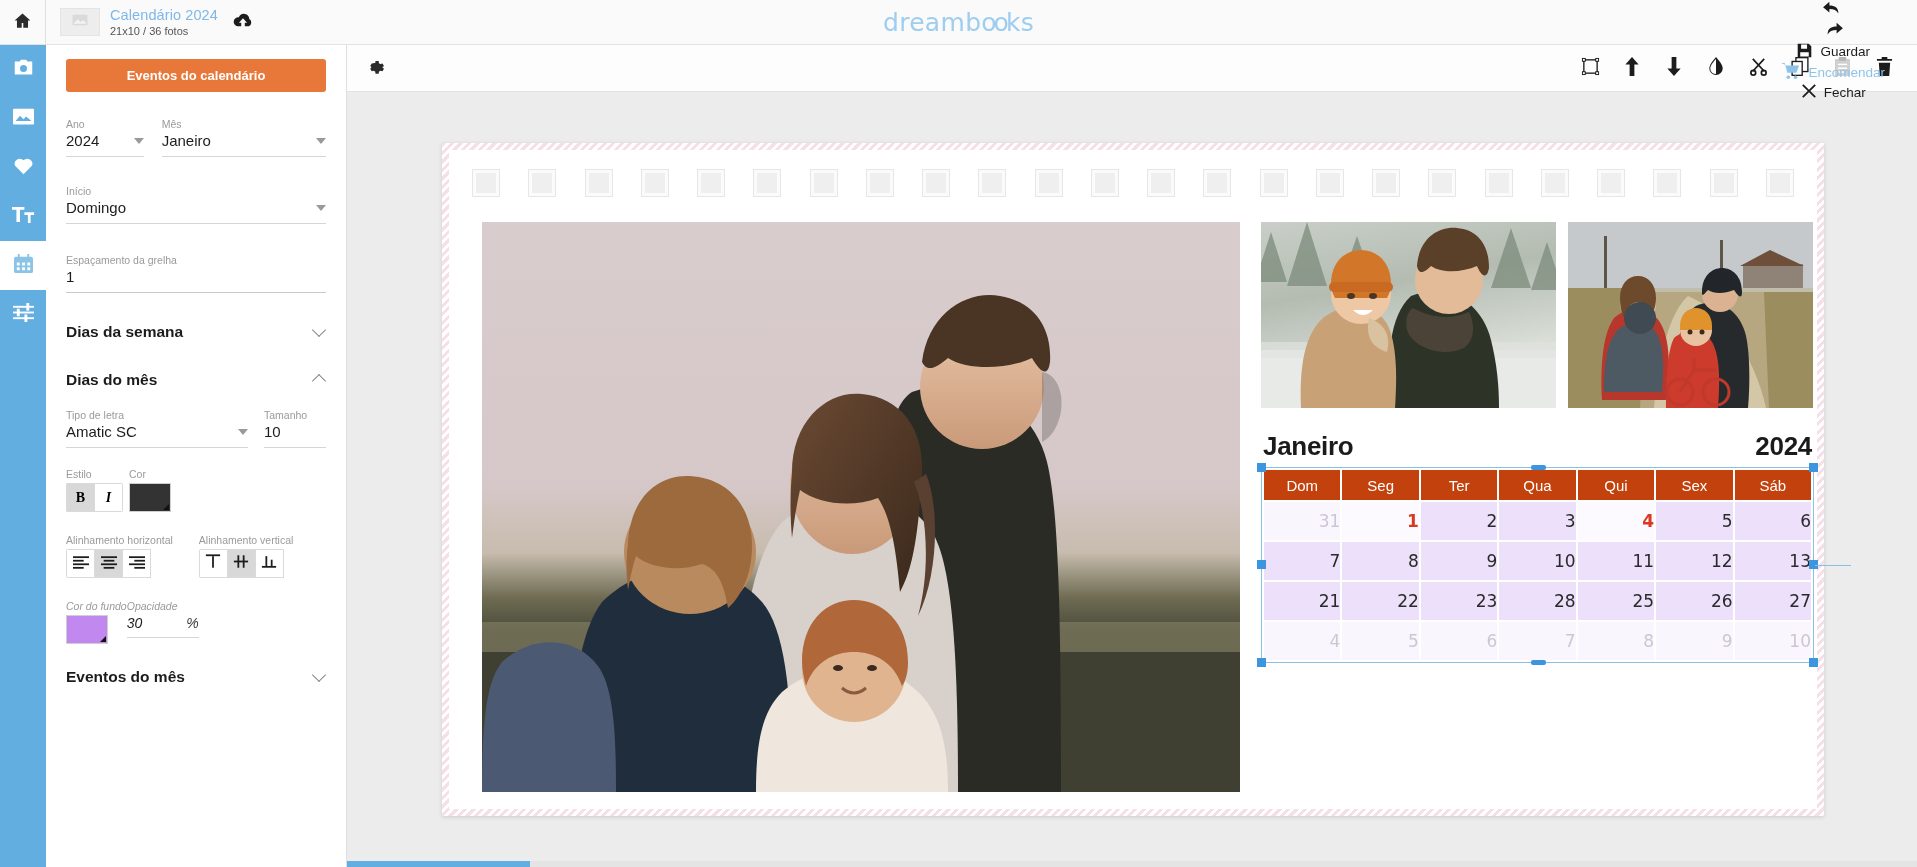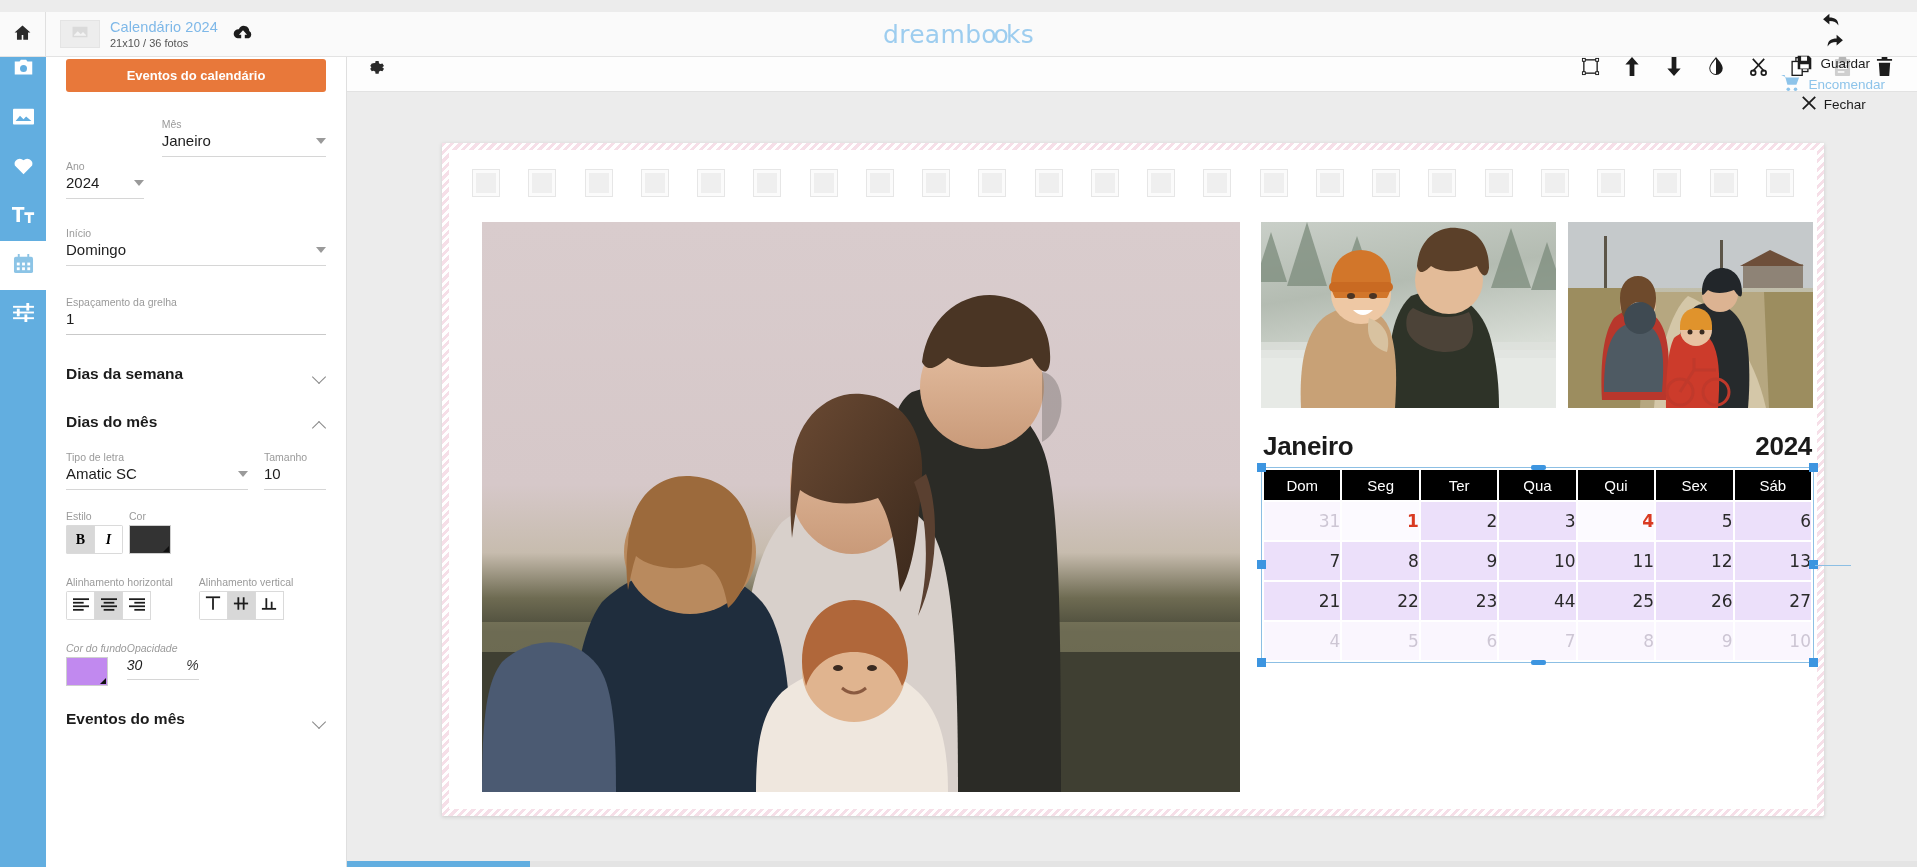--- a/index.html
+++ b/index.html
@@ -6,21 +6,21 @@
   * { box-sizing: border-box; margin: 0; padding: 0; }
   html, body {
     width: 1917px; height: 867px;
     font-family: "Liberation Sans", sans-serif;
     background: #ececec; overflow: hidden;
   }
   #app { position: relative; width: 1917px; height: 867px; }
 
   
   .header {
-    position: absolute; top: 12px; left: 0; width: 1917px; height: 45px;
+    position: absolute; top: 0; left: 0; width: 1917px; height: 45px;
     background: #fafafa; border-bottom: 1px solid #e3e3e3;
     display: flex; align-items: center; z-index: 40;
   }
   .hdr-home {
     width: 46px; height: 45px; display: flex; align-items: center;
     justify-content: center; border-right: 1px solid #e0e0e0;
   }
   .hdr-thumb {
     width: 40px; height: 28px; margin-left: 14px; background: #ededed;
     border: 1px solid #e4e4e4; display:flex; align-items:center; justify-content:center;
@@ -79,28 +79,28 @@
   .field .val {
     font-size: 15px; color: #1d1d1d; padding-bottom: 7px;
     border-bottom: 1px solid #d6d6d6; display: flex; align-items: flex-end;
     justify-content: space-between; min-height: 25px; cursor: pointer;
   }
   .caret {
     width: 0; height: 0; border-left: 5px solid transparent;
     border-right: 5px solid transparent; border-top: 6px solid #9a9a9a;
     margin-bottom: 5px; flex: none;
   }
-  .f-ano { width: 78px; margin-top: 42px; }
+  .f-ano { width: 78px; }
   .f-mes { width: 165px; }
   .f-full { width: 100%; margin-top: 28px; }
   .f-spacing { width: 100%; margin-top: 30px; }
   .f-spacing .val { border-bottom: 1px solid #c9c9c9; }
 
   .section {
-    margin-top: 30px; display: flex; align-items: flex-end;
+    margin-top: 30px; display: flex; align-items: flex-start;
     justify-content: space-between; cursor: pointer;
   }
   .section .stitle { font-size: 15.5px; font-weight: 700; color: #1c1c1c; }
   .chev { width: 13px; height: 13px; position: relative; }
   .chev::before {
     content: ""; position: absolute; left: 1px; top: 2px;
     width: 9px; height: 9px; border-right: 1.6px solid #888;
     border-bottom: 1.6px solid #888; transform: rotate(45deg);
   }
   .chev.up::before { transform: rotate(-135deg); top: 5px; }
@@ -187,21 +187,21 @@
   .calwrap { position: absolute; left: 812px; top: 281px; width: 553px; }
   .cal-head {
     display: flex; align-items: baseline; justify-content: space-between;
     padding: 0 2px 5px 2px;
   }
   .cal-month { font-size: 26px; font-weight: 700; color: #1b1b1b; letter-spacing:-.3px;}
   .cal-year { font-size: 26px; font-weight: 700; color: #1b1b1b; letter-spacing:-.3px;}
   .cal-grid-outer { position: relative; border: 1px solid #8cbfe4; }
   table.cal { width: 100%; border-collapse: separate; border-spacing: 2px; table-layout: fixed; }
   table.cal th {
-    background: #000000; color: #ffffff; font-size: 15px; font-weight: 400;
+    background: #c2410c; color: #ffffff; font-size: 15px; font-weight: 400;
     height: 30px; text-align: center; font-family: "Liberation Sans", sans-serif;
   }
   table.cal td {
     height: 38px; text-align: right; font-size: 17px; color: #2a2a2a;
     background: #ece0fa; font-family: "DejaVu Sans", sans-serif; font-weight: 400;
   }
   table.cal td.out { background: #faf6fe; color: #cdc6d4; }
   table.cal td.hol { background: #fcfaff; color: #d93b22; font-weight: 700; }
   
   .hnd { position: absolute; width: 9px; height: 9px; background: #3d95e0; }
@@ -820,21 +820,21 @@
                   <td>9</td>
                   <td>10</td>
                   <td>11</td>
                   <td>12</td>
                   <td>13</td>
                 </tr>
                 <tr>
                   <td>21</td>
                   <td>22</td>
                   <td>23</td>
-                  <td>44</td>
+                  <td>28</td>
                   <td>25</td>
                   <td>26</td>
                   <td>27</td>
                 </tr>
                 <tr>
                   <td class="out">4</td>
                   <td class="out">5</td>
                   <td class="out">6</td>
                   <td class="out">7</td>
                   <td class="out">8</td>

